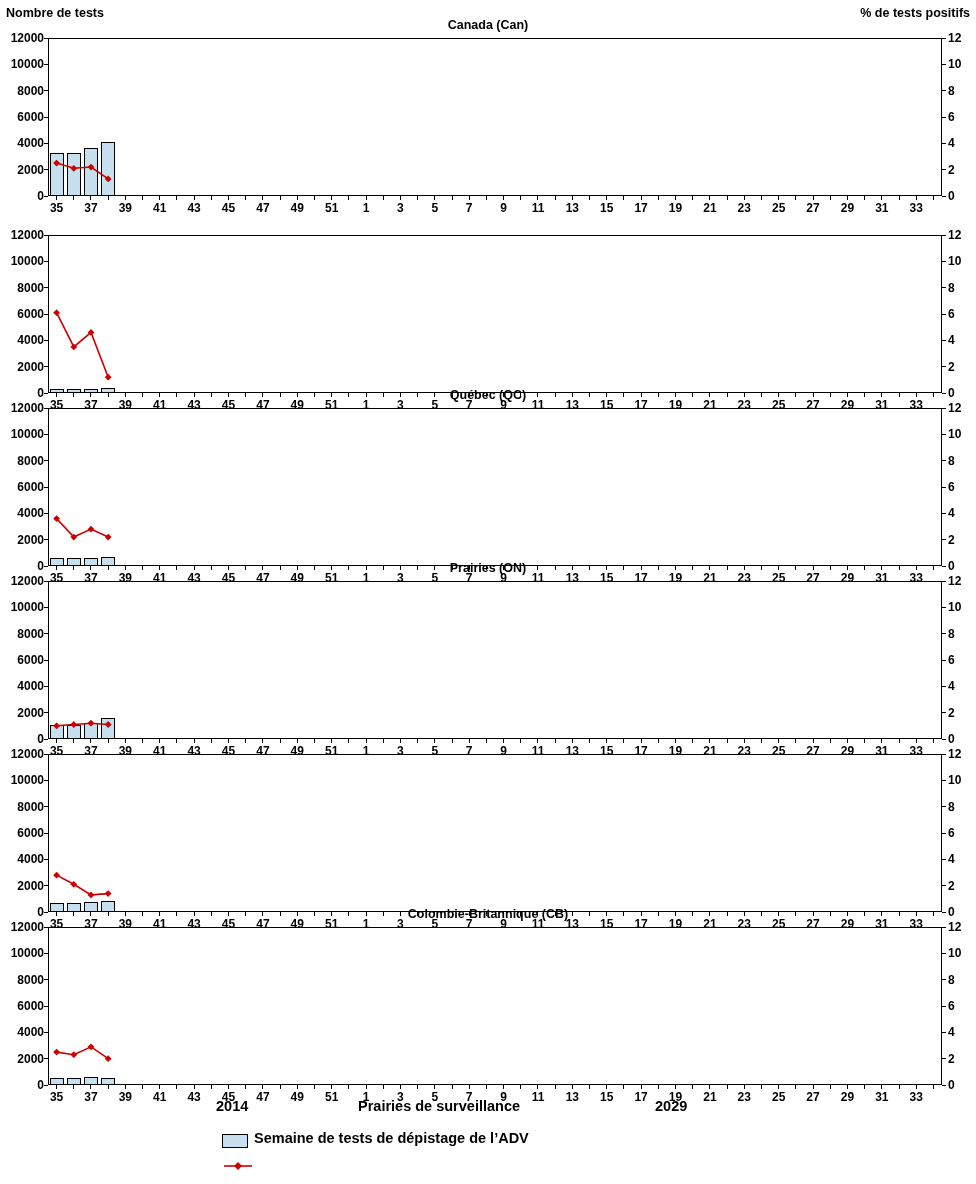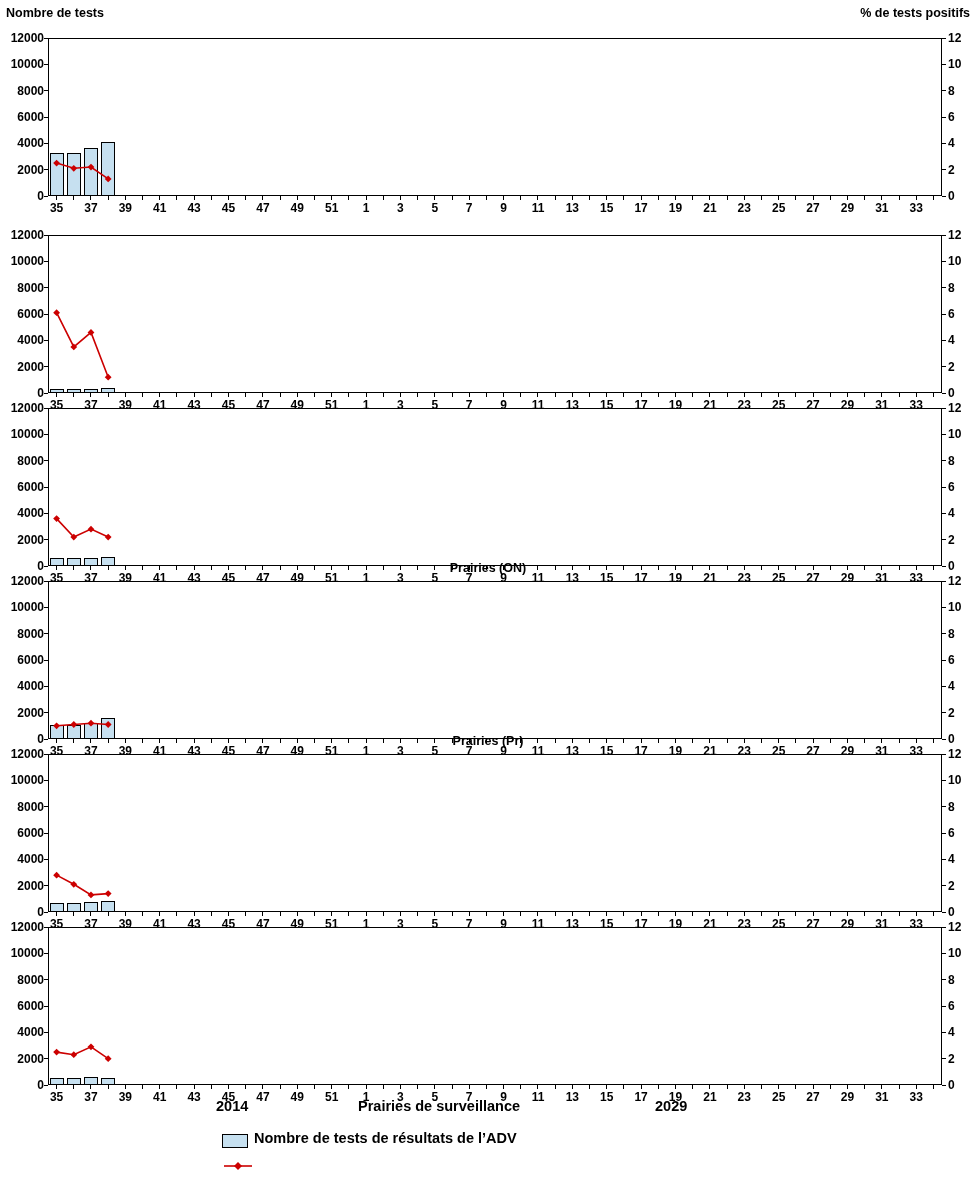--- a/index.html
+++ b/index.html
@@ -27,20 +27,21 @@
 </head>
 <body>
 
 <div class="page">
 
   <div class="axis-top-label" id="left-axis-title">Nombre de tests</div>
   <div class="axis-top-label" id="right-axis-title">% de tests positifs</div>
 
   <div id="panels">
       <div class="panel" style="top: 20px; height: 188px;">
+        <div class="panel-title" style="top: -2px;">Canada (Can)</div>
         <div class="plotbox" style="left: 48px; top: 18px; width: 894px; height: 158px;"></div>
         <div class="ytick left" style="top: 176px;">0</div>
         <div class="tickmark" style="left: 44px; top: 175.5px; width: 4px; height: 1px;"></div>
         <div class="ytick left" style="top: 149.667px;">2000</div>
         <div class="tickmark" style="left: 44px; top: 149.167px; width: 4px; height: 1px;"></div>
         <div class="ytick left" style="top: 123.333px;">4000</div>
         <div class="tickmark" style="left: 44px; top: 122.833px; width: 4px; height: 1px;"></div>
         <div class="ytick left" style="top: 97px;">6000</div>
         <div class="tickmark" style="left: 44px; top: 96.5px; width: 4px; height: 1px;"></div>
         <div class="ytick left" style="top: 70.6667px;">8000</div>
@@ -267,20 +268,21 @@
         <div class="bar" style="left: 101.124px; width: 14.0977px; top: 171.392px; height: 4.60833px;"></div>
         <svg class="overlay" width="976" height="198">
           <polyline points="56.6,95.7 73.8,129.9 91.0,115.4 108.2,160.2" fill="none" stroke="#cc0000" stroke-width="1.6"></polyline>
           <polygon points="56.59615384615385,92.28333333333333 59.996153846153845,95.68333333333334 56.59615384615385,99.08333333333334 53.19615384615385,95.68333333333334" fill="#cc0000"></polygon>
           <polygon points="73.78846153846155,126.51666666666665 77.18846153846155,129.91666666666666 73.78846153846155,133.31666666666666 70.38846153846154,129.91666666666666" fill="#cc0000"></polygon>
           <polygon points="90.98076923076923,112.03333333333333 94.38076923076923,115.43333333333334 90.98076923076923,118.83333333333334 87.58076923076922,115.43333333333334" fill="#cc0000"></polygon>
           <polygon points="108.17307692307693,156.79999999999998 111.57307692307694,160.2 108.17307692307693,163.6 104.77307692307693,160.2" fill="#cc0000"></polygon>
         </svg>
       </div>
       <div class="panel" style="top: 390px; height: 188px;">
+        <div class="panel-title" style="top: -2px;">Québec (QC)</div>
         <div class="plotbox" style="left: 48px; top: 18px; width: 894px; height: 158px;"></div>
         <div class="ytick left" style="top: 176px;">0</div>
         <div class="tickmark" style="left: 44px; top: 175.5px; width: 4px; height: 1px;"></div>
         <div class="ytick left" style="top: 149.667px;">2000</div>
         <div class="tickmark" style="left: 44px; top: 149.167px; width: 4px; height: 1px;"></div>
         <div class="ytick left" style="top: 123.333px;">4000</div>
         <div class="tickmark" style="left: 44px; top: 122.833px; width: 4px; height: 1px;"></div>
         <div class="ytick left" style="top: 97px;">6000</div>
         <div class="tickmark" style="left: 44px; top: 96.5px; width: 4px; height: 1px;"></div>
         <div class="ytick left" style="top: 70.6667px;">8000</div>
@@ -508,21 +510,20 @@
         <div class="bar" style="left: 101.124px; width: 14.0977px; top: 154.933px; height: 21.0667px;"></div>
         <svg class="overlay" width="976" height="198">
           <polyline points="56.6,162.8 73.8,161.5 91.0,160.2 108.2,161.5" fill="none" stroke="#cc0000" stroke-width="1.6"></polyline>
           <polygon points="56.59615384615385,159.43333333333334 59.996153846153845,162.83333333333334 56.59615384615385,166.23333333333335 53.19615384615385,162.83333333333334" fill="#cc0000"></polygon>
           <polygon points="73.78846153846155,158.11666666666665 77.18846153846155,161.51666666666665 73.78846153846155,164.91666666666666 70.38846153846154,161.51666666666665" fill="#cc0000"></polygon>
           <polygon points="90.98076923076923,156.79999999999998 94.38076923076923,160.2 90.98076923076923,163.6 87.58076923076922,160.2" fill="#cc0000"></polygon>
           <polygon points="108.17307692307693,158.11666666666665 111.57307692307694,161.51666666666665 108.17307692307693,164.91666666666666 104.77307692307693,161.51666666666665" fill="#cc0000"></polygon>
         </svg>
       </div>
       <div class="panel" style="top: 736px; height: 188px;">
-        <div class="panel-title" style="top: -2px;">Prairies (Pr)</div>
         <div class="plotbox" style="left: 48px; top: 18px; width: 894px; height: 158px;"></div>
         <div class="ytick left" style="top: 176px;">0</div>
         <div class="tickmark" style="left: 44px; top: 175.5px; width: 4px; height: 1px;"></div>
         <div class="ytick left" style="top: 149.667px;">2000</div>
         <div class="tickmark" style="left: 44px; top: 149.167px; width: 4px; height: 1px;"></div>
         <div class="ytick left" style="top: 123.333px;">4000</div>
         <div class="tickmark" style="left: 44px; top: 122.833px; width: 4px; height: 1px;"></div>
         <div class="ytick left" style="top: 97px;">6000</div>
         <div class="tickmark" style="left: 44px; top: 96.5px; width: 4px; height: 1px;"></div>
         <div class="ytick left" style="top: 70.6667px;">8000</div>
@@ -629,20 +630,21 @@
         <div class="bar" style="left: 101.124px; width: 14.0977px; top: 165.467px; height: 10.5333px;"></div>
         <svg class="overlay" width="976" height="198">
           <polyline points="56.6,139.1 73.8,148.3 91.0,158.9 108.2,157.6" fill="none" stroke="#cc0000" stroke-width="1.6"></polyline>
           <polygon points="56.59615384615385,135.73333333333332 59.996153846153845,139.13333333333333 56.59615384615385,142.53333333333333 53.19615384615385,139.13333333333333" fill="#cc0000"></polygon>
           <polygon points="73.78846153846155,144.95 77.18846153846155,148.35 73.78846153846155,151.75 70.38846153846154,148.35" fill="#cc0000"></polygon>
           <polygon points="90.98076923076923,155.48333333333332 94.38076923076923,158.88333333333333 90.98076923076923,162.28333333333333 87.58076923076922,158.88333333333333" fill="#cc0000"></polygon>
           <polygon points="108.17307692307693,154.16666666666666 111.57307692307694,157.56666666666666 108.17307692307693,160.96666666666667 104.77307692307693,157.56666666666666" fill="#cc0000"></polygon>
         </svg>
       </div>
       <div class="panel" style="top: 909px; height: 188px;">
+        <div class="panel-title" style="top: -2px;">Colombie-Britannique (CB)</div>
         <div class="plotbox" style="left: 48px; top: 18px; width: 894px; height: 158px;"></div>
         <div class="ytick left" style="top: 176px;">0</div>
         <div class="tickmark" style="left: 44px; top: 175.5px; width: 4px; height: 1px;"></div>
         <div class="ytick left" style="top: 149.667px;">2000</div>
         <div class="tickmark" style="left: 44px; top: 149.167px; width: 4px; height: 1px;"></div>
         <div class="ytick left" style="top: 123.333px;">4000</div>
         <div class="tickmark" style="left: 44px; top: 122.833px; width: 4px; height: 1px;"></div>
         <div class="ytick left" style="top: 97px;">6000</div>
         <div class="tickmark" style="left: 44px; top: 96.5px; width: 4px; height: 1px;"></div>
         <div class="ytick left" style="top: 70.6667px;">8000</div>
@@ -755,19 +757,19 @@
           <polygon points="108.17307692307693,146.26666666666665 111.57307692307694,149.66666666666666 108.17307692307693,153.06666666666666 104.77307692307693,149.66666666666666" fill="#cc0000"></polygon>
         </svg>
       </div>
     </div>
 
   <div class="footer-year" id="year-left" style="left: 216px; top: 1098px;">2014</div>
   <div class="footer-axis" id="x-axis-label" style="left: 358px; top: 1098px;">Prairies de surveillance</div>
   <div class="footer-year" id="year-right" style="left: 655px; top: 1098px;">2029</div>
 
   <div class="legend-swatch" id="legend-swatch" style="left: 222px; top: 1134px;"></div>
-  <div class="legend" id="legend-bars" style="left: 254px; top: 1130px;">Nombre de tests de résultats de l’ADV</div>
+  <div class="legend" id="legend-bars" style="left: 254px; top: 1130px;">Semaine de tests de dépistage de l’ADV</div>
   <svg class="legend-line" id="legend-line-svg" width="60" height="16" style="left: 222px; top: 1158px;">
       <line x1="2" y1="8" x2="30" y2="8" stroke="#cc0000" stroke-width="1.6"></line>
       <polygon points="16,4 20,8 16,12 12,8" fill="#cc0000"></polygon>
     </svg>
 
 </div>
 
 </body></html>

